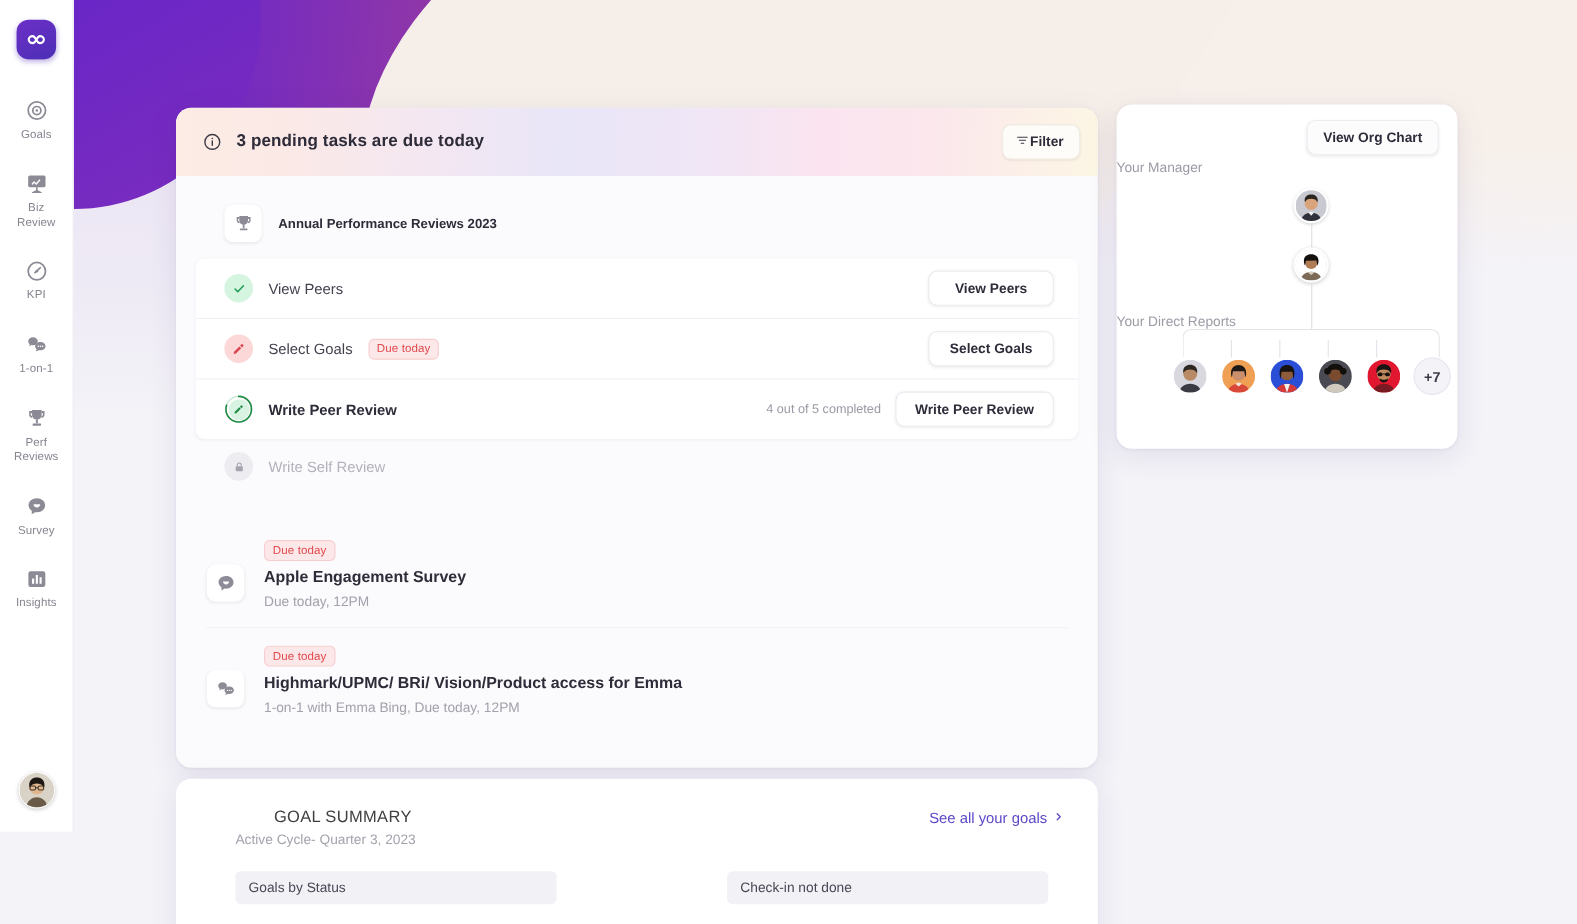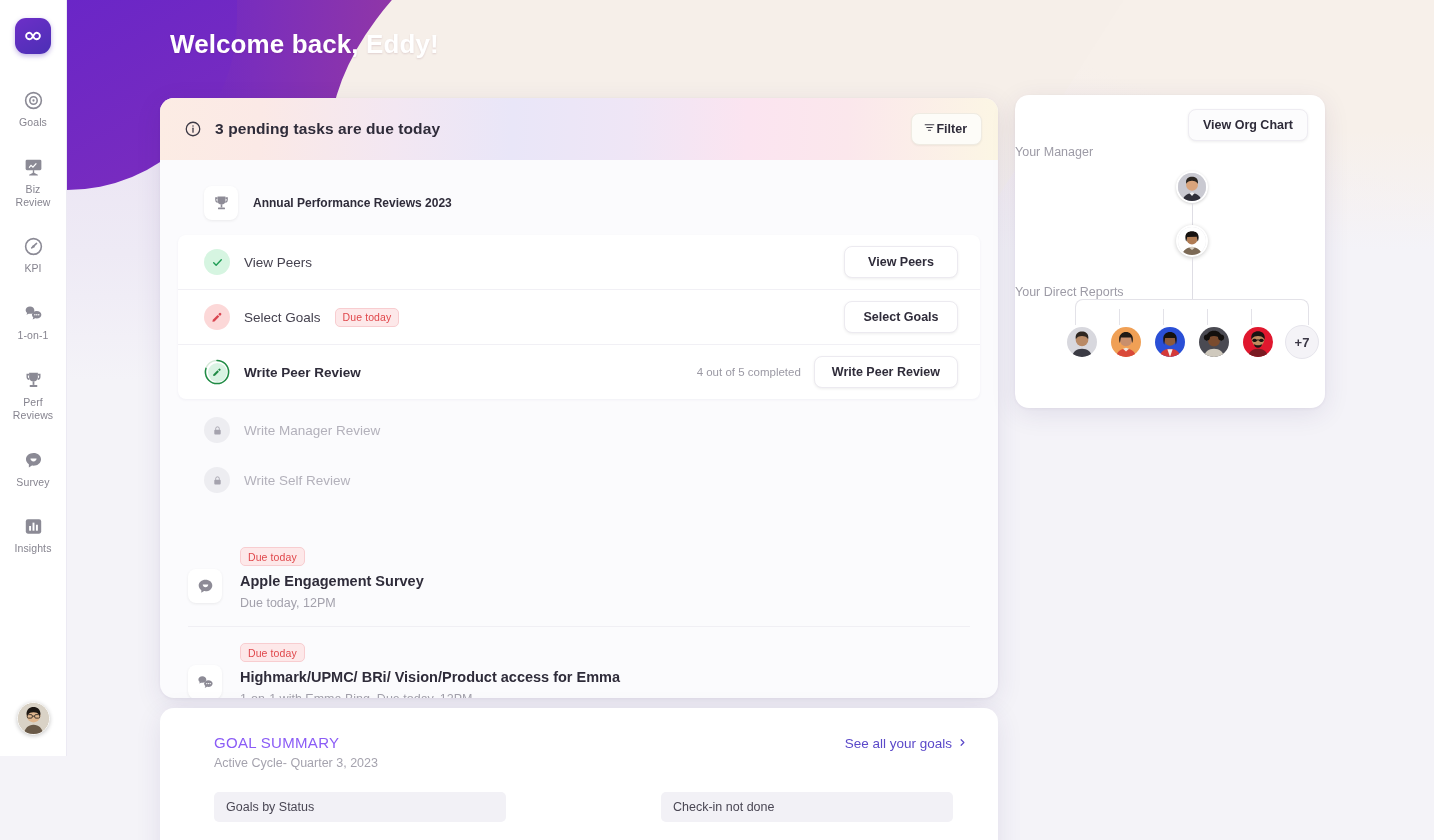--- a/index.html
+++ b/index.html
@@ -251,21 +251,21 @@
 
   
   .goal-card {
     position: absolute; left: 160px; top: 708px;
     width: 838px; height: 160px;
     background: #ffffff; border-radius: 14px;
     box-shadow: 0 6px 26px rgba(60,40,110,.10);
     z-index: 20; overflow: hidden;
   }
   .goal-head { display: flex; align-items: flex-start; padding: 26px 30px 0 54px; }
-  .goal-title { font-size: 15px; font-weight: 400; color: #8b5cf6; letter-spacing: .3px; }
+  .goal-title { font-size: 15px; font-weight: 400; color: #404040; letter-spacing: .3px; margin-left: 35px; }
   .goal-sub { font-size: 12.5px; color: #a5a3ae; margin-top: 5px; }
   .goal-link { margin-left: auto; display: flex; align-items: center; gap: 5px;
                color: #5b49c9; font-size: 13.5px; cursor: pointer; padding-top: 2px; }
   .goal-cols { display: flex; gap: 0; padding: 22px 0 0 54px; }
   .goal-col { width: 292px; }
   .goal-col:last-child { margin-left: 155px; }
   .col-head {
     background: #f2f1f6; border-radius: 5px; padding: 8px 12px;
     font-size: 12.5px; color: #4a4754;
   }
@@ -383,21 +383,20 @@
 </div>
 
 <div class="banner">
   <div class="banner-grad"></div>
   <div class="banner-cream"></div>
   <div class="banner-cream2"></div>
   <div class="banner-fade"></div>
 </div>
 <div class="blob-fade"></div>
 <div class="blob"></div>
-<div class="welcome">Welcome back, Eddy!</div>
 
 <div class="tasks-card">
 
   <div class="alert-bar">
     <span class="alert-info">
       <svg width="18" height="18" viewBox="0 0 24 24" fill="none" stroke="currentColor" stroke-width="1.7">
         <circle cx="12" cy="12" r="9"></circle>
             <path d="M12 11v5.2" stroke-linecap="round"></path>
         <circle cx="12" cy="7.9" r="1" fill="currentColor" stroke="none"></circle>
       </svg>
@@ -472,29 +471,20 @@
             </span>
           </span>
           <span class="task-label strong">Write Peer Review</span>
           <div class="row-right">
             <span class="progress-text">4 out of 5 completed</span>
             <button class="action-btn">Write Peer Review</button>
           </div>
         </div>
       </div>
 
-      <div class="task-row locked" style="padding-left:35px;margin-top:6px">
-        <span class="badge-ic bg-gray">
-          <svg width="11" height="11" viewBox="0 0 24 24" fill="#a5a3ae">
-            <rect x="5" y="10.5" width="14" height="10" rx="2"></rect>
-            <path d="M8 10.5V8a4 4 0 018 0v2.5" fill="none" stroke="#a5a3ae" stroke-width="2"></path>
-          </svg>
-        </span>
-        <span class="task-label mut">Write Manager Review</span>
-      </div>
 
       <div class="task-row locked" style="padding-left:35px">
         <span class="badge-ic bg-gray">
           <svg width="11" height="11" viewBox="0 0 24 24" fill="#a5a3ae">
             <rect x="5" y="10.5" width="14" height="10" rx="2"></rect>
             <path d="M8 10.5V8a4 4 0 018 0v2.5" fill="none" stroke="#a5a3ae" stroke-width="2"></path>
           </svg>
         </span>
         <span class="task-label mut">Write Self Review</span>
       </div>

